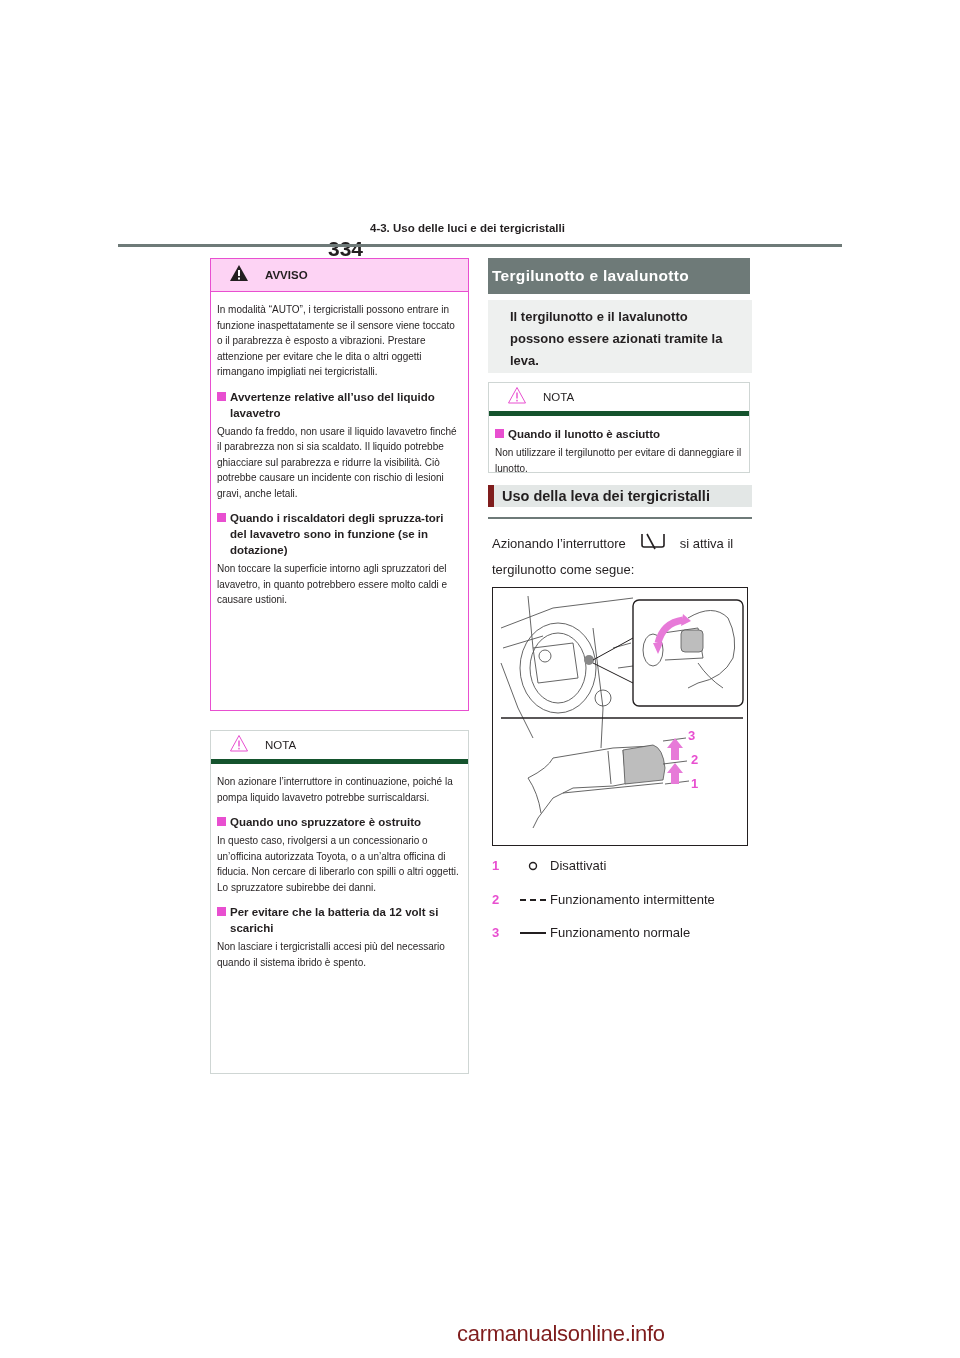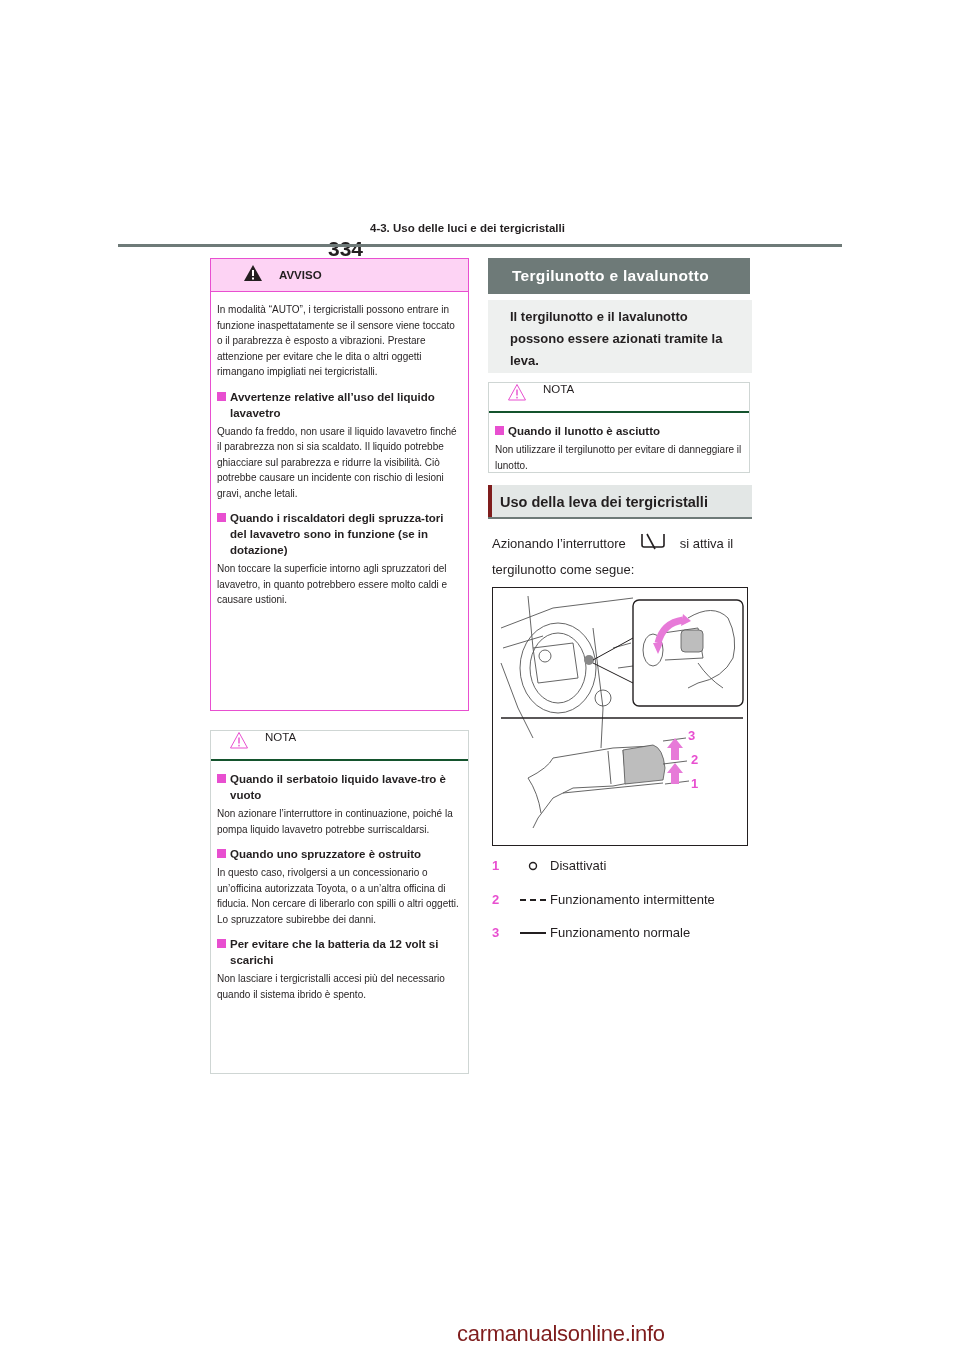--- a/index.html
+++ b/index.html
@@ -4,36 +4,36 @@
 <style>
   html, body { margin:0; padding:0; }
   body { width:960px; height:1358px; background:#ffffff; position:relative; font-family:"Liberation Sans", sans-serif; color:#231f20; overflow:hidden; }
   .abs { position:absolute; }
   #page-number { left:328px; top:216px; font-size:21px; font-weight:bold;margin-top:21px; }
   #section-title { left:370px; top:222px; font-size:11.5px; font-weight:bold; }
   #header-rule { left:118px; top:244px; width:724px; height:3px; background:#6e7a78; }
 
   .box { position:absolute; box-sizing:border-box; }
   .warn { left:210px; top:258px; width:259px; height:453px; border:1px solid #e84fd0; }
-  .warn .hd { height:32px; background:#fdd3f4; border-bottom:1px solid #e84fd0; display:flex; align-items:center; padding-left:32px; }
+  .warn .hd { height:32px; background:#fdd3f4; border-bottom:1px solid #e84fd0; display:flex; align-items:center; padding-left:18px; }
   .note-box { border:1px solid #cfd6d4; }
-  .note-box .hd { height:28px; border-bottom:2px solid #14532d; display:flex; align-items:flex-start; padding-left:18px; }
+  .note-box .hd { height:28px; border-bottom:5px solid #14532d; display:flex; align-items:center; padding-left:18px; }
   .hd-label { font-size:11.5px; margin-left:16px; }
   .warn .hd-label { font-weight:bold; }
   .content { padding:4px 6px 0 6px; }
   .item { margin-top:6px; }
   .item-title { display:flex; font-weight:bold; font-size:11.5px; line-height:16px; }
   .sq { flex:0 0 auto; width:9px; height:9px; background:#e84fd0; margin-top:3px; margin-right:4px; }
   .item-body { font-size:10px; line-height:15.5px; margin-top:3px; }
 
   .note1 { left:210px; top:730px; width:259px; height:344px; }
-  .bar-title { left:488px; top:258px; width:262px; height:36px; background:#6e7a78; color:#fff; font-weight:bold; font-size:15.5px; display:flex; align-items:center; padding-left:24px; box-sizing:border-box; letter-spacing:0.3px; }
+  .bar-title { left:488px; top:258px; width:262px; height:36px; background:#6e7a78; color:#fff; font-weight:bold; font-size:15.5px; display:flex; align-items:center; padding-left:4px; box-sizing:border-box; letter-spacing:0.3px; }
   .intro { left:488px; top:300px; width:264px; height:73px; background:#eef0ef; padding:6px 22px; box-sizing:border-box; font-weight:bold; font-size:13px; line-height:22px; }
   .note2 { left:488px; top:382px; width:262px; height:91px; }
-  .sub-title { left:488px; top:485px; width:264px; height:33px; background:#e3e7e6; border-left:4px solid #7f1d1d; display:flex; align-items:center; padding-left:8px; box-sizing:border-box; font-weight:bold; font-size:14.5px; }
+  .sub-title { left:488px; top:485px; width:264px; height:22px; background:#e3e7e6; border-left:6px solid #7f1d1d; display:flex; align-items:center; padding-left:8px; box-sizing:border-box; font-weight:bold; font-size:14.5px; }
   .sub-under { left:488px; top:517px; width:264px; height:2px; background:#6e7a78; }
   .para { left:492px; top:531px; width:262px; font-size:13px; line-height:23px; }
   .inline-icon { display:inline-block; vertical-align:middle; margin:0 14px; }
   .figure { left:492px; top:587px; width:256px; height:259px; border:1px solid #231f20; box-sizing:border-box; background:#fff; overflow:hidden; }
   .legend-row { position:absolute; left:492px; display:flex; align-items:center; font-size:13px; }
   .legend-num { color:#e84fd0; font-weight:bold; width:24px; }
   .legend-sym { width:34px; display:flex; justify-content:center; align-items:center; }
   .watermark { position:absolute; left:457px; top:1321px; font-size:22px; color:#7f1d1d; letter-spacing:-0.3px; }
 </style>
 </head>
@@ -81,24 +81,20 @@
       <svg width="20" height="18" viewBox="0 0 20 18">
           <path d="M10 1.5 L18.5 17 L1.5 17 Z" fill="none" stroke="#e84fd0" stroke-width="1"></path>
           <rect x="9.3" y="6.5" width="1.4" height="6" fill="#e84fd0"></rect>
           <rect x="9.3" y="13.8" width="1.4" height="1.6" fill="#e84fd0"></rect>
         </svg>
     </span>
     <span class="hd-label">NOTA</span>
   </div>
   <div class="content">
     <div class="item">
-      <div class="item-title">
-          <span class="sq"></span>
-          <span>Quando il serbatoio liquido lavave-tro è vuoto</span>
-        </div>
       <div class="item-body">Non azionare l’interruttore in continuazione, poiché la pompa liquido lavavetro potrebbe surriscaldarsi.</div>
     </div>
     <div class="item" style="margin-top:9px">
       <div class="item-title">
           <span class="sq"></span>
           <span>Quando uno spruzzatore è ostruito</span>
         </div>
       <div class="item-body">In questo caso, rivolgersi a un concessionario o un’officina autorizzata Toyota, o a un’altra officina di fiducia. Non cercare di liberarlo con spilli o altri oggetti. Lo spruzzatore subirebbe dei danni.</div>
     </div>
     <div class="item" style="margin-top:9px">

